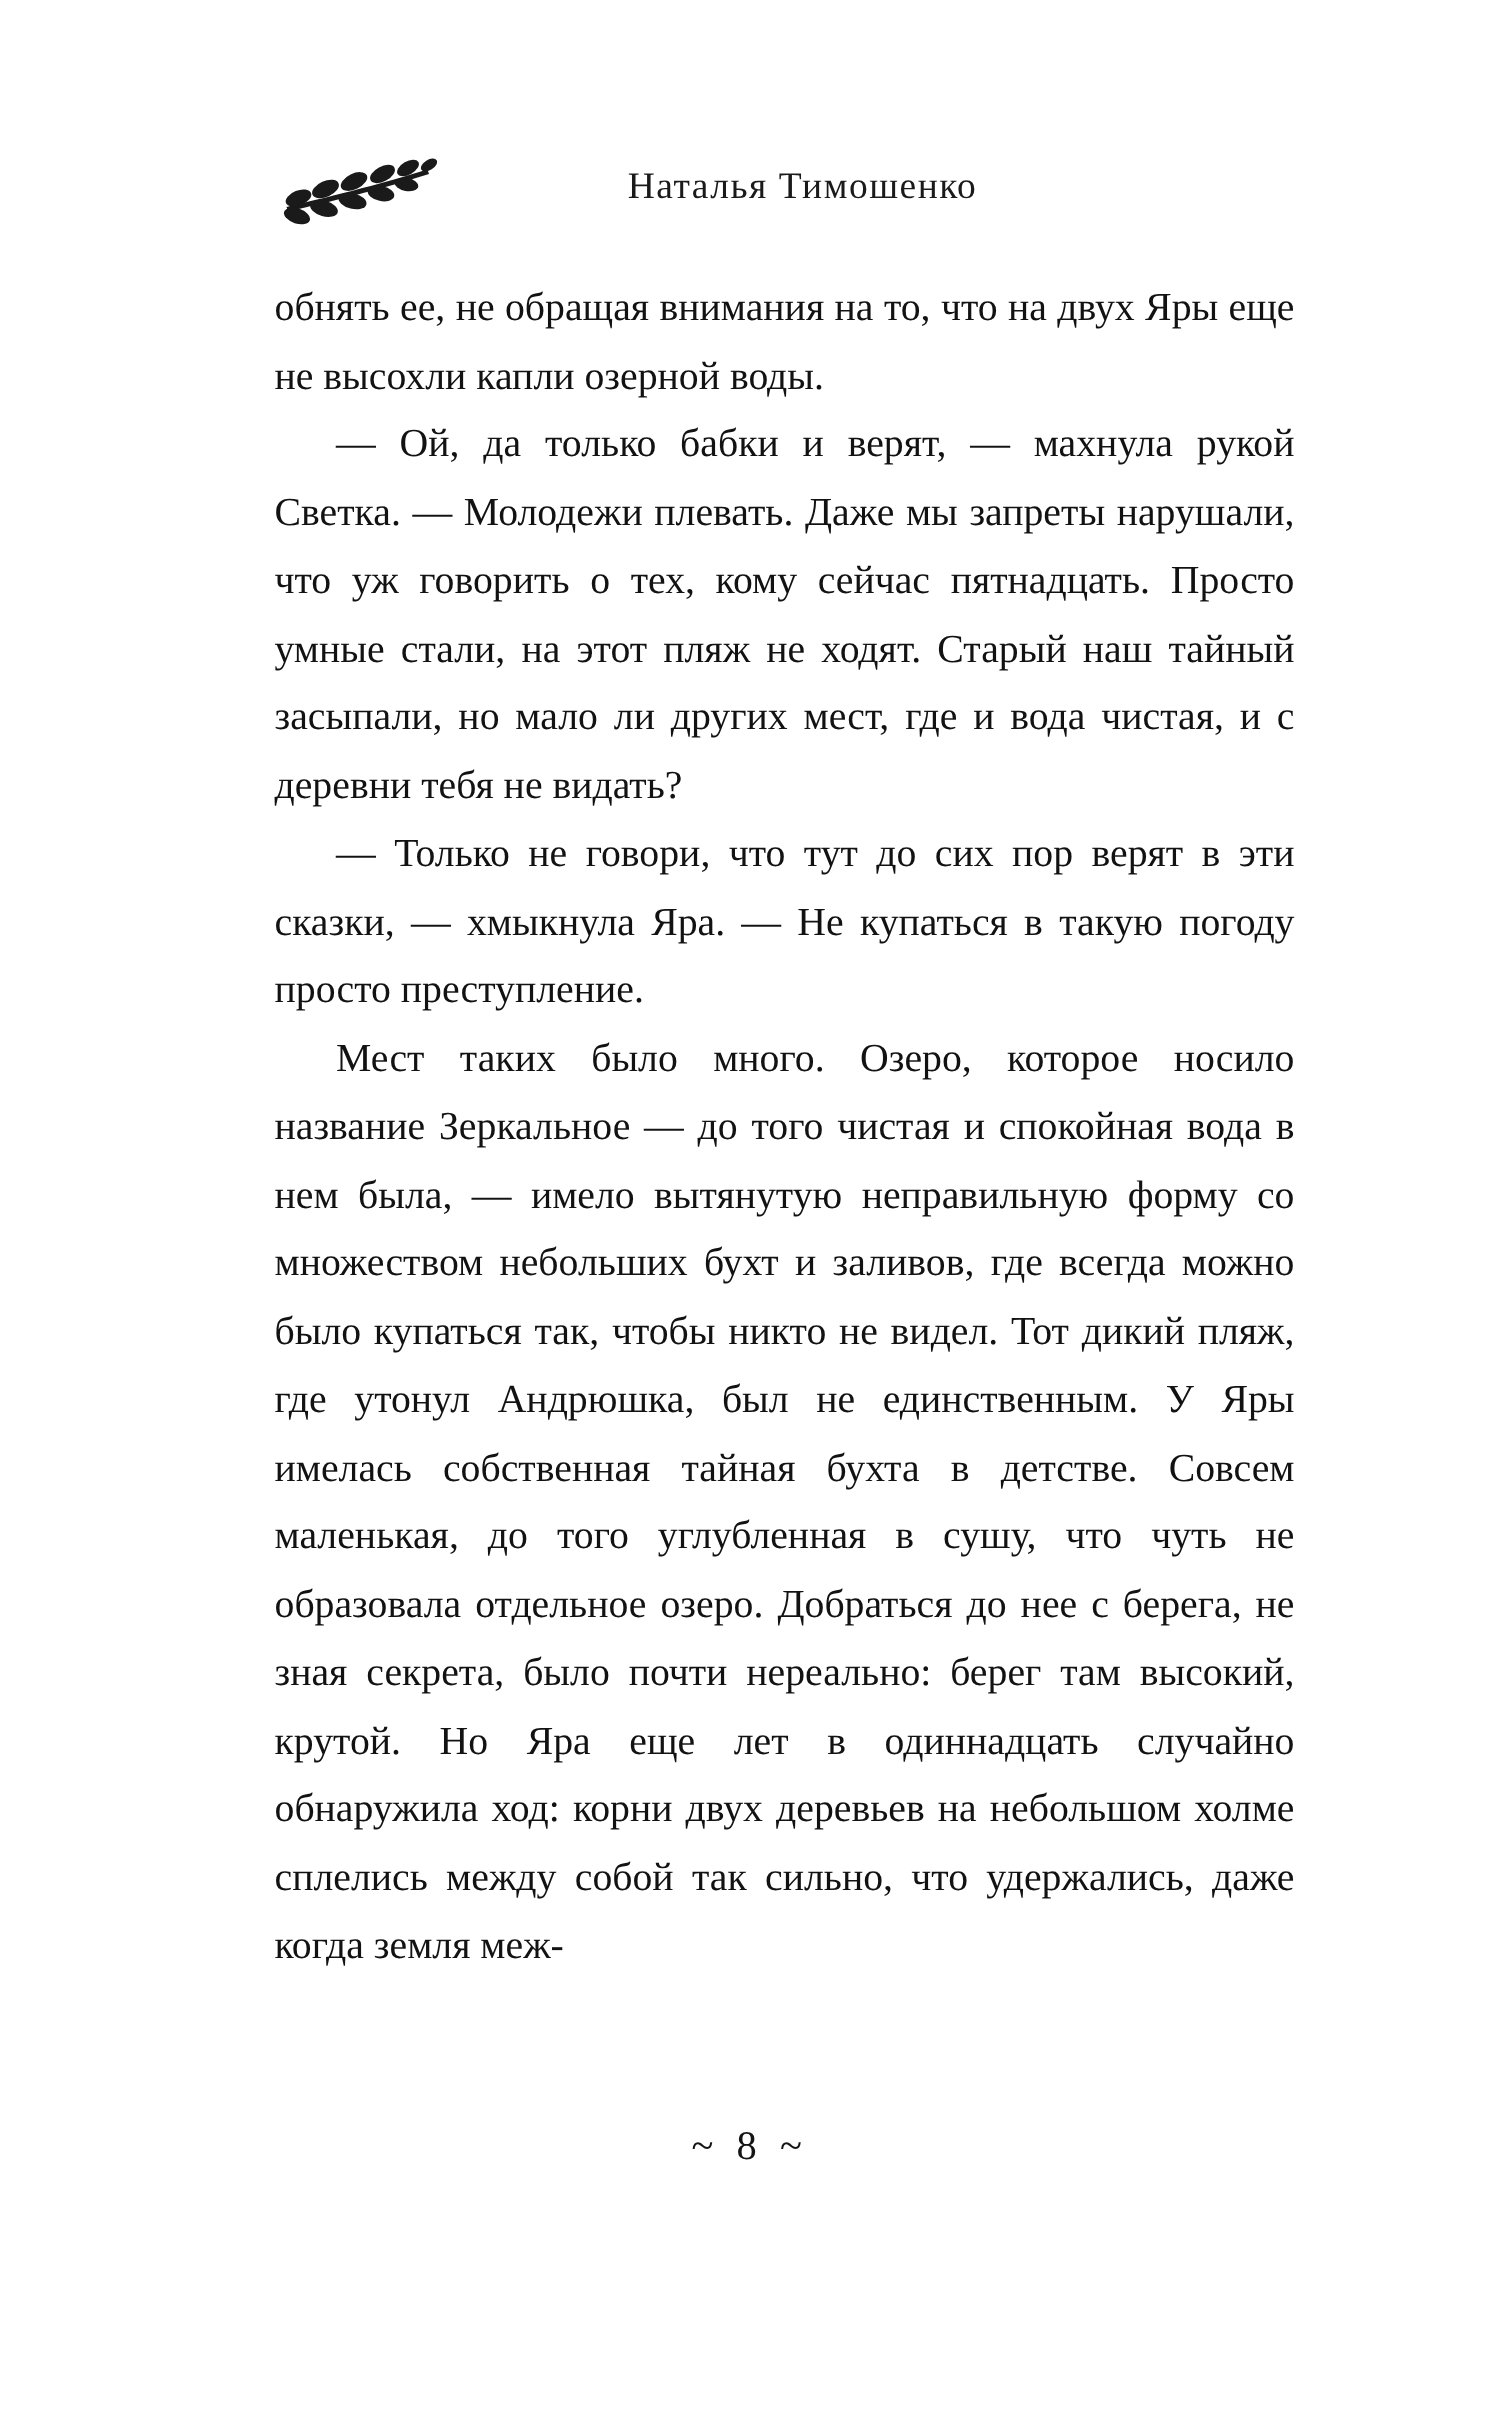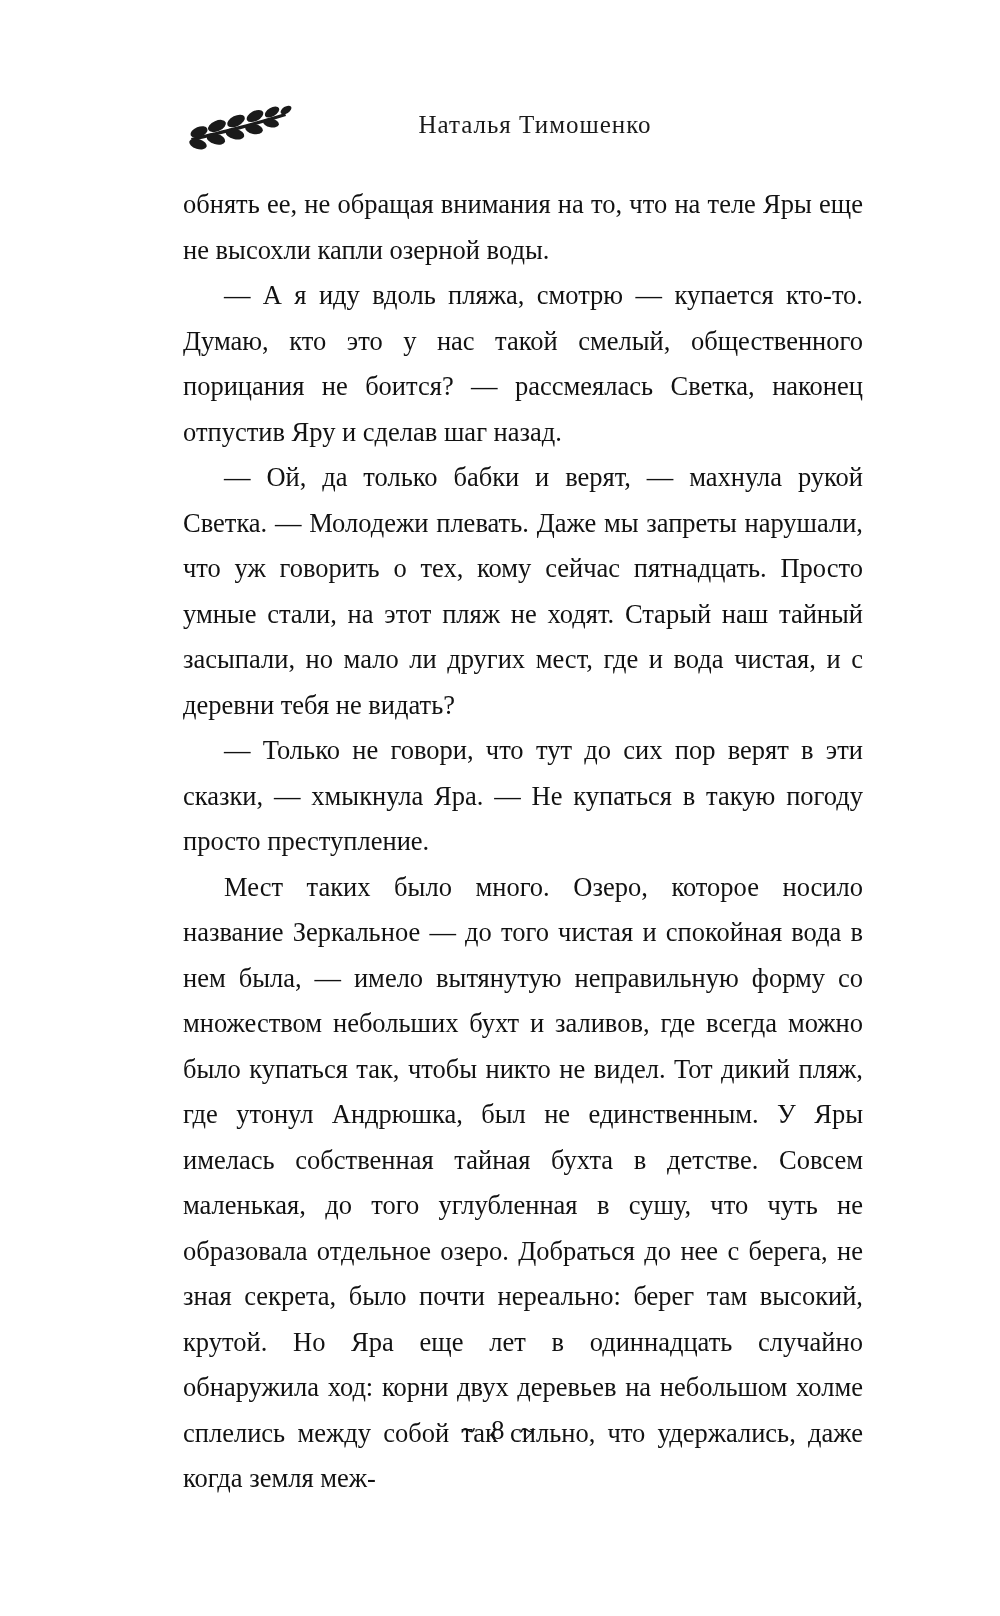--- a/index.html
+++ b/index.html
@@ -111,22 +111,21 @@
         <ellipse cx="69" cy="25" rx="9" ry="5" transform="rotate(12 69 25)"></ellipse>
         <ellipse cx="87" cy="8" rx="8" ry="4.4" transform="rotate(-30 87 8)"></ellipse>
         <ellipse cx="86" cy="19" rx="8" ry="4.4" transform="rotate(10 86 19)"></ellipse>
         <ellipse cx="101" cy="6" rx="6" ry="3.4" transform="rotate(-32 101 6)"></ellipse>
       </g>
     </svg>
     <div class="running-title">Наталья Тимошенко</div>
   </div>
 
   <div class="body-text">
-    <p>обнять ее, не обращая внимания на то, что на теле Яры еще не высохли капли озерной воды.</p>
-    <p class="indent">— А я иду вдоль пляжа, смотрю — купается кто-то. Думаю, кто это у нас такой смелый, общественного порицания не боится? — рассмеялась Светка, наконец отпустив Яру и сделав шаг назад.</p>
+    <p>обнять ее, не обращая внимания на то, что на двух Яры еще не высохли капли озерной воды.</p>
     <p class="indent">— Ой, да только бабки и верят, — махнула рукой Светка. — Молодежи плевать. Даже мы запреты нарушали, что уж говорить о тех, кому сейчас пятнадцать. Просто умные стали, на этот пляж не ходят. Старый наш тайный засыпали, но мало ли других мест, где и вода чистая, и с деревни тебя не видать?</p>
     <p class="indent">— Только не говори, что тут до сих пор верят в эти сказки, — хмыкнула Яра. — Не купаться в такую погоду просто преступление.</p>
     <p class="indent">Мест таких было много. Озеро, которое носило название Зеркальное — до того чистая и спокойная вода в нем была, — имело вытянутую неправильную форму со множеством небольших бухт и заливов, где всегда можно было купаться так, чтобы никто не видел. Тот дикий пляж, где утонул Андрюшка, был не единственным. У Яры имелась собственная тайная бухта в детстве. Совсем маленькая, до того углубленная в сушу, что чуть не образовала отдельное озеро. Добраться до нее с берега, не зная секрета, было почти нереально: берег там высокий, крутой. Но Яра еще лет в одиннадцать случайно обнаружила ход: корни двух деревьев на небольшом холме сплелись между собой так сильно, что удержались, даже когда земля меж-</p>
   </div>
 
   <div class="folio">
     <span class="num">~ 8 ~</span>
   </div>
 
 </div>

